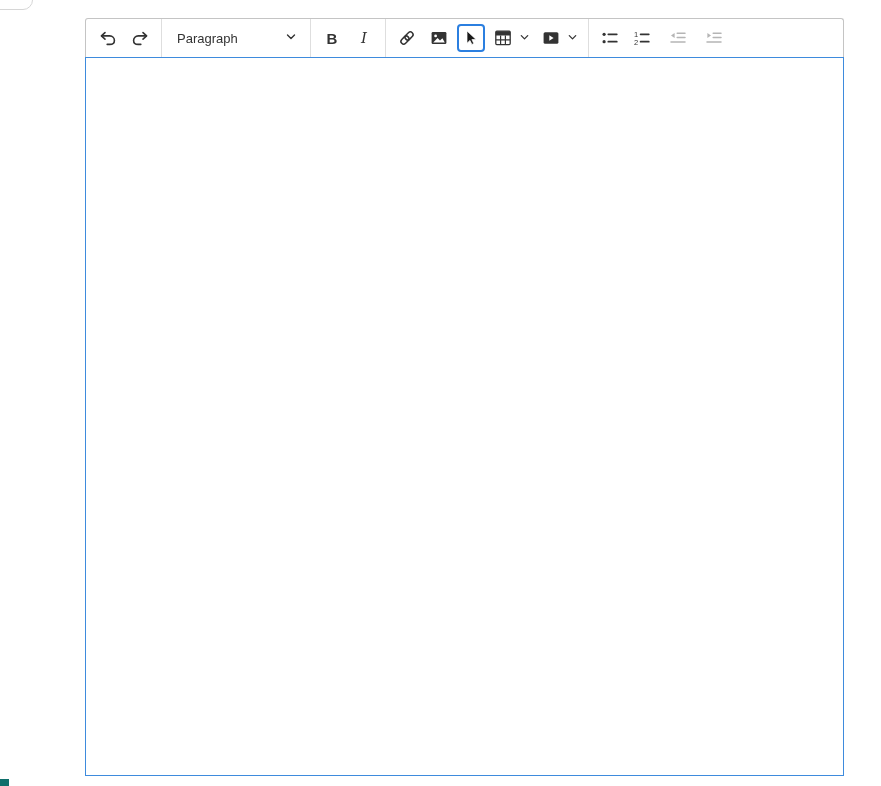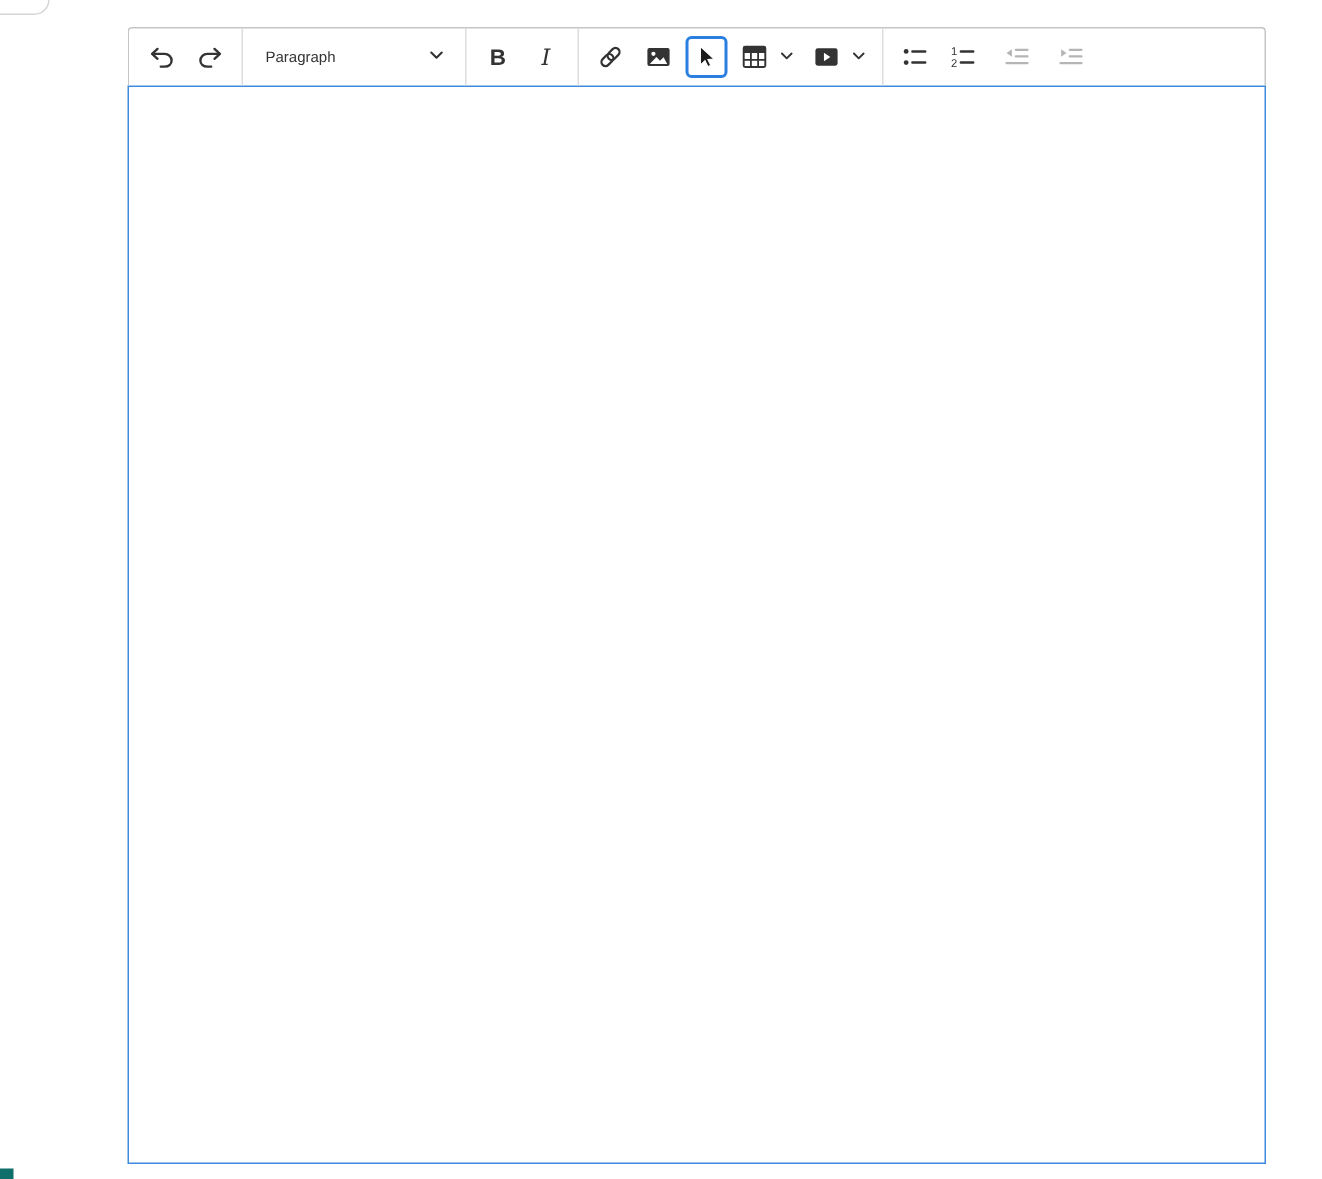--- a/index.html
+++ b/index.html
@@ -63,21 +63,21 @@
   .sep {
     width: 1px; align-self: stretch;
     background: #dedede;
     margin: 0 7px; flex: none;
   }
   .dropdown {
     display: flex; align-items: center; justify-content: space-between;
     width: 134px; height: 28px; flex: none;
     border: none; background: transparent;
     padding: 0 6px 0 8px;
-    color: #333333; font-size: 10px;
+    color: #333333; font-size: 13px;
     font-family: "Liberation Sans", sans-serif;
     border-radius: 2px;
     cursor: default;
   }
   .split { display: flex; align-items: center; flex: none; margin-right: 2px; }
   .chev-btn {
     display: flex; align-items: center; justify-content: center;
     width: 14px; height: 28px; flex: none;
     border: none; background: transparent; color: #333333; padding: 0;
   }

